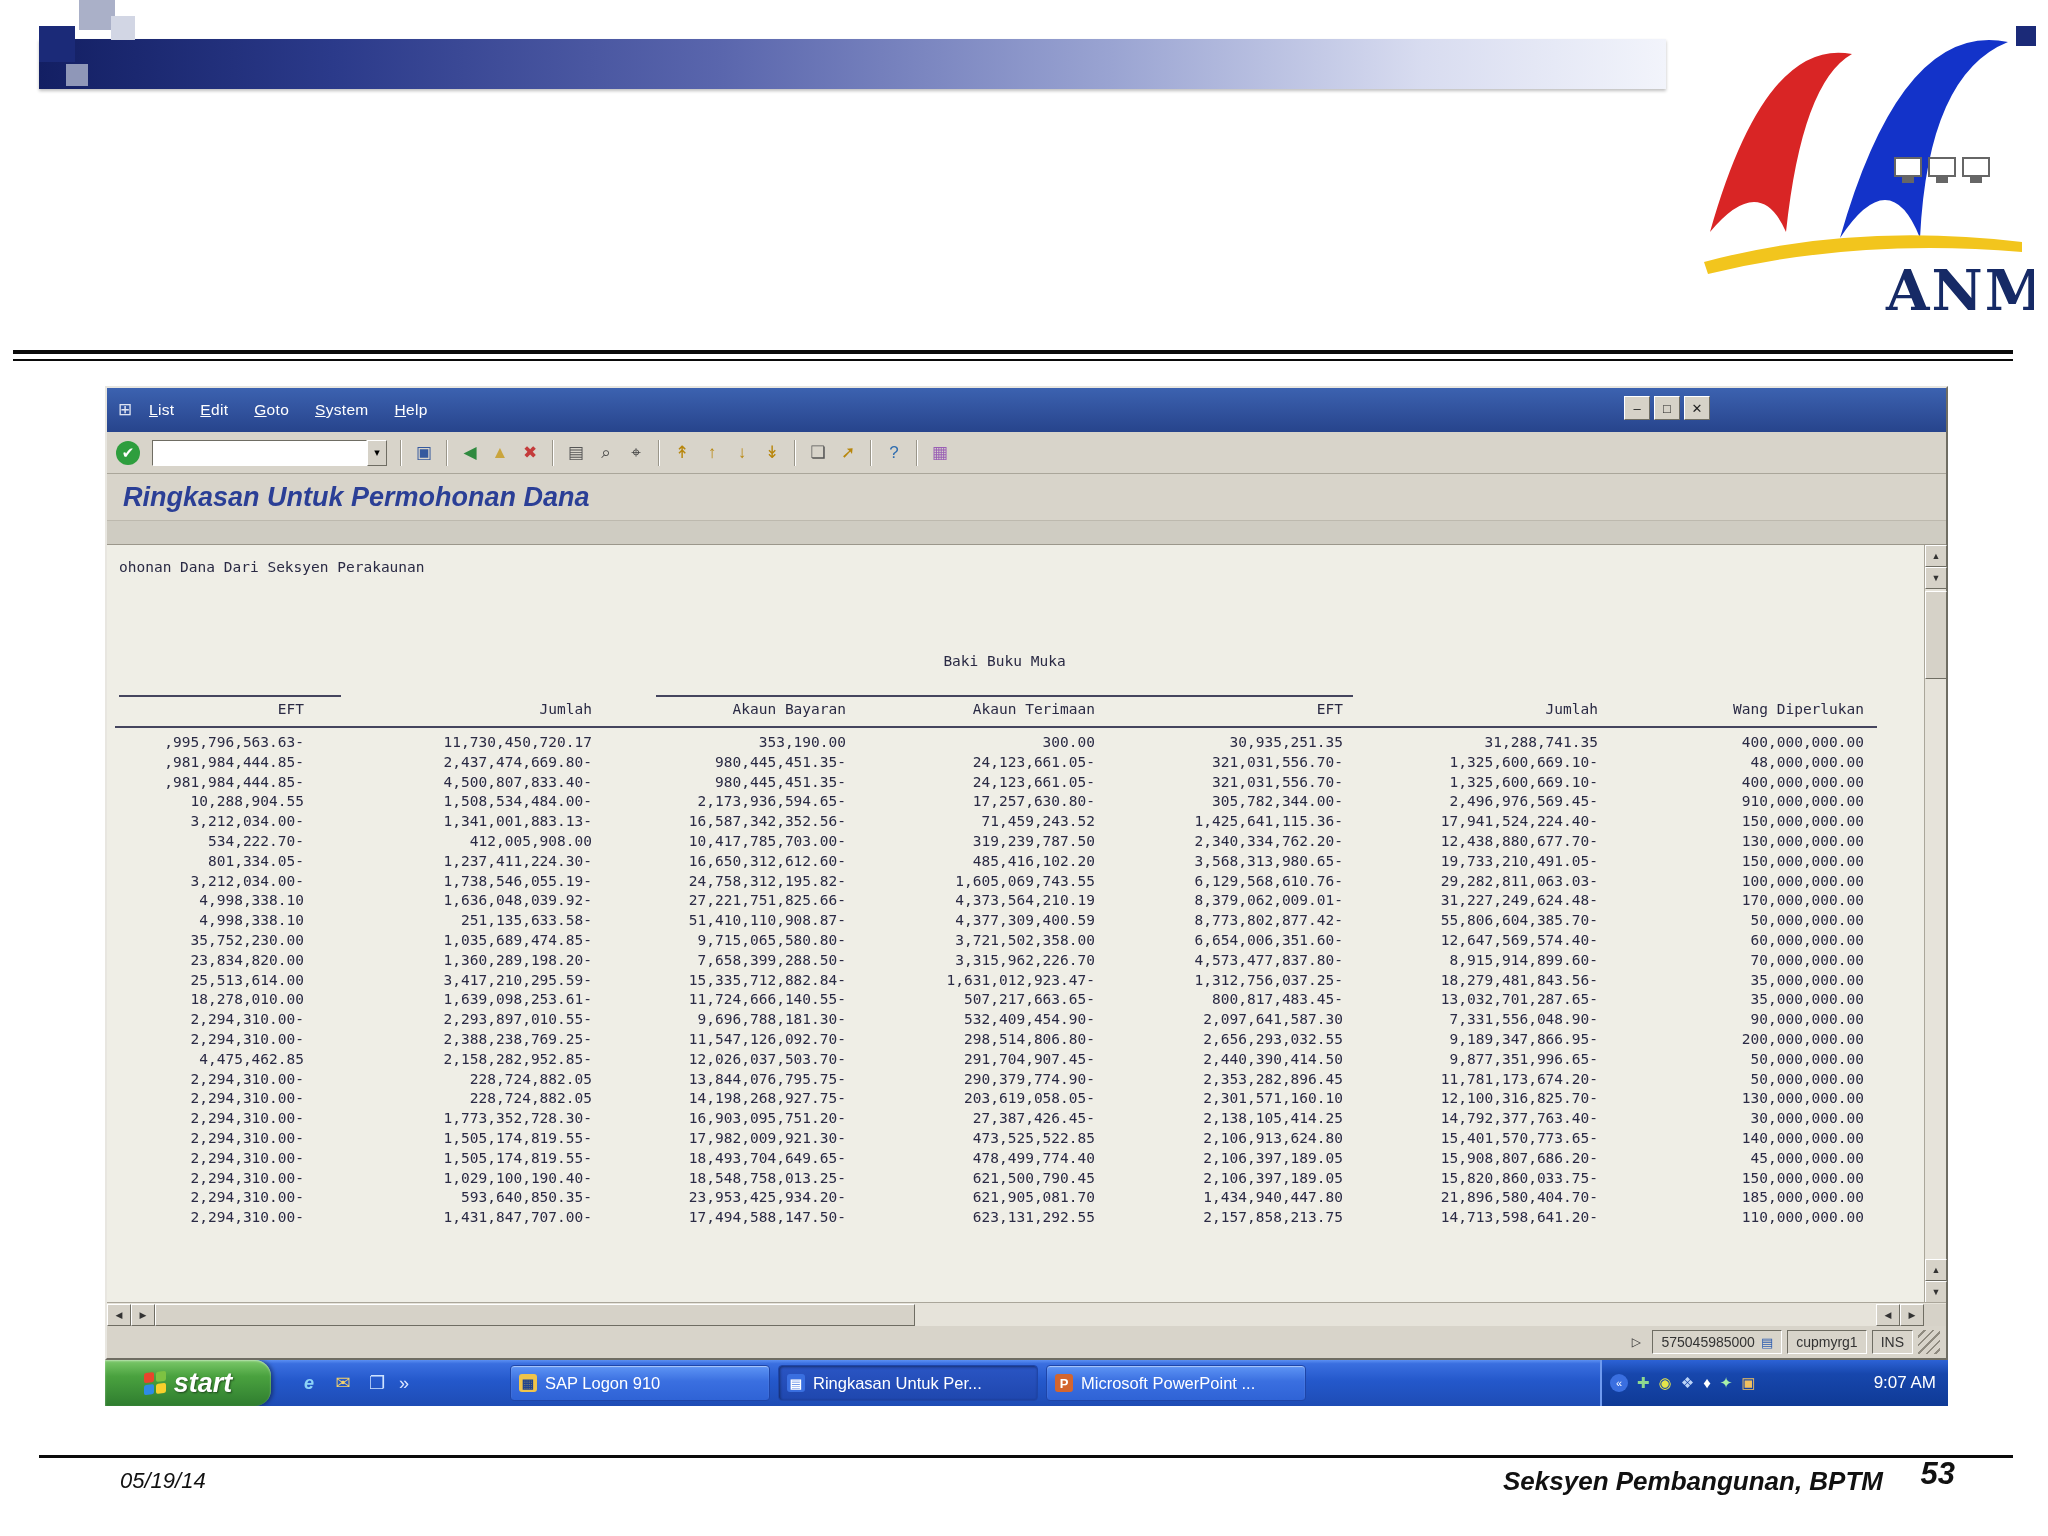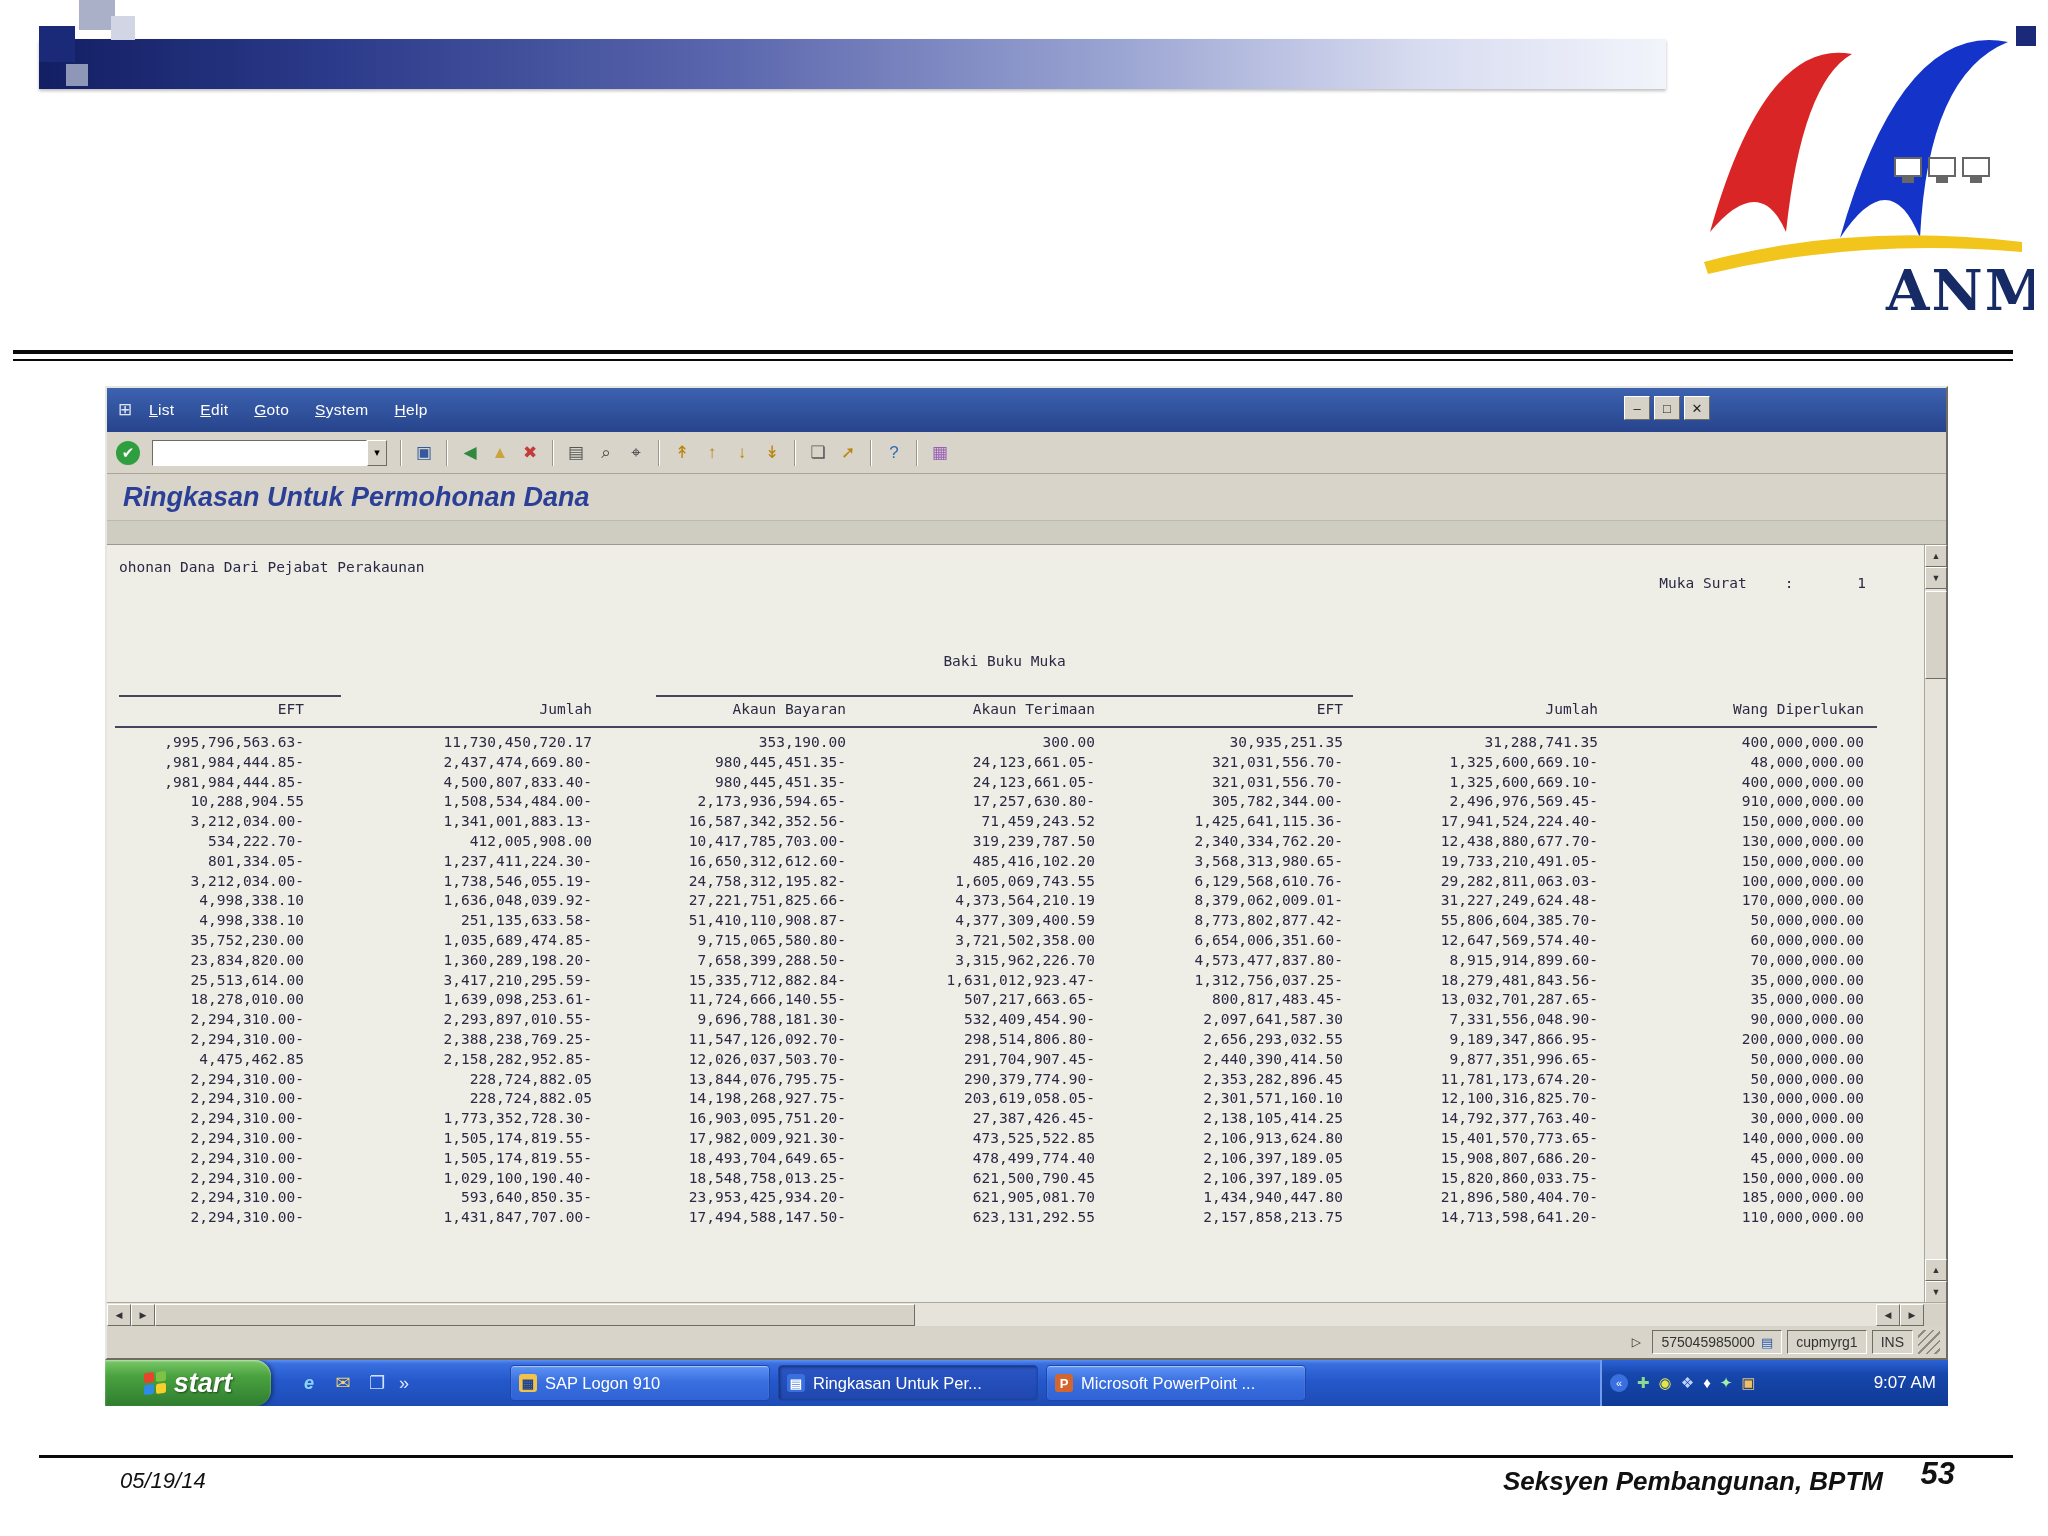--- a/index.html
+++ b/index.html
@@ -236,24 +236,21 @@
         </span>
     </div>
 
     <div id="screen-title-strip">
       <span id="screen-title">Ringkasan Untuk Permohonan Dana</span>
     </div>
     <div id="sub-strip"></div>
 
     <div id="report-area">
       <div id="report-text">
-        <div id="report-line1">ohonan Dana Dari Pejabat Perakaunan</div>
-        <div id="report-pageinfo">
-          <span>Muka Surat</span><span class="colon">:</span><span class="pval">1</span>
-        </div>
+        <div id="report-line1">ohonan Dana Dari Seksyen Perakaunan</div>
         <div id="group-header">Baki Buku Muka</div>
         <div class="overline" id="overline-left"></div>
         <div class="overline" id="overline-mid"></div>
         <div id="report-column-headers"><span class="rcell" style="width: 185px;">EFT</span><span class="rcell" style="width: 288px;">Jumlah</span><span class="rcell" style="width: 254px;">Akaun Bayaran</span><span class="rcell" style="width: 249px;">Akaun Terimaan</span><span class="rcell" style="width: 248px;">EFT</span><span class="rcell" style="width: 255px;">Jumlah</span><span class="rcell" style="width: 266px;">Wang Diperlukan</span></div>
         <div id="header-rule"></div>
         <div id="report-rows">
             <div class="rrow"><span class="rcell" style="width: 185px;">,995,796,563.63-</span><span class="rcell" style="width: 288px;">11,730,450,720.17</span><span class="rcell" style="width: 254px;">353,190.00</span><span class="rcell" style="width: 249px;">300.00</span><span class="rcell" style="width: 248px;">30,935,251.35</span><span class="rcell" style="width: 255px;">31,288,741.35</span><span class="rcell" style="width: 266px;">400,000,000.00</span></div>
             <div class="rrow"><span class="rcell" style="width: 185px;">,981,984,444.85-</span><span class="rcell" style="width: 288px;">2,437,474,669.80-</span><span class="rcell" style="width: 254px;">980,445,451.35-</span><span class="rcell" style="width: 249px;">24,123,661.05-</span><span class="rcell" style="width: 248px;">321,031,556.70-</span><span class="rcell" style="width: 255px;">1,325,600,669.10-</span><span class="rcell" style="width: 266px;">48,000,000.00</span></div>
             <div class="rrow"><span class="rcell" style="width: 185px;">,981,984,444.85-</span><span class="rcell" style="width: 288px;">4,500,807,833.40-</span><span class="rcell" style="width: 254px;">980,445,451.35-</span><span class="rcell" style="width: 249px;">24,123,661.05-</span><span class="rcell" style="width: 248px;">321,031,556.70-</span><span class="rcell" style="width: 255px;">1,325,600,669.10-</span><span class="rcell" style="width: 266px;">400,000,000.00</span></div>
             <div class="rrow"><span class="rcell" style="width: 185px;">10,288,904.55</span><span class="rcell" style="width: 288px;">1,508,534,484.00-</span><span class="rcell" style="width: 254px;">2,173,936,594.65-</span><span class="rcell" style="width: 249px;">17,257,630.80-</span><span class="rcell" style="width: 248px;">305,782,344.00-</span><span class="rcell" style="width: 255px;">2,496,976,569.45-</span><span class="rcell" style="width: 266px;">910,000,000.00</span></div>

